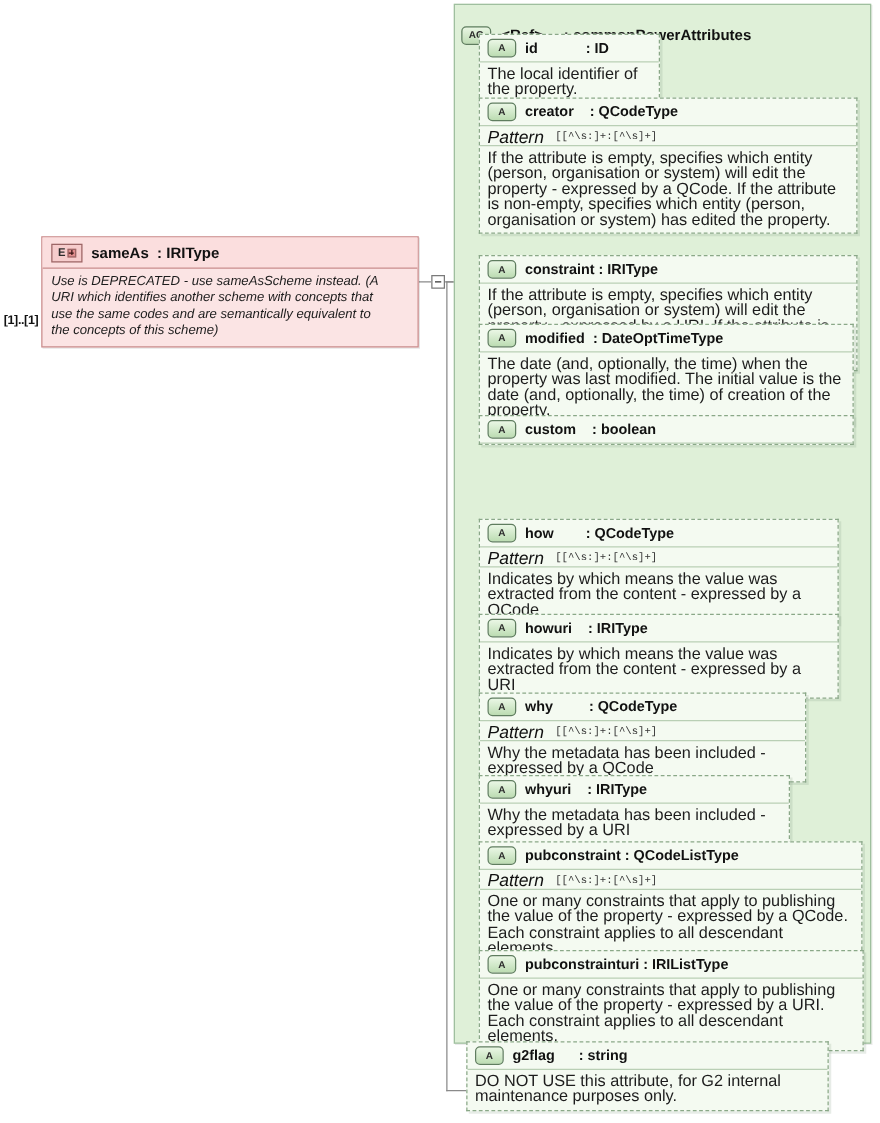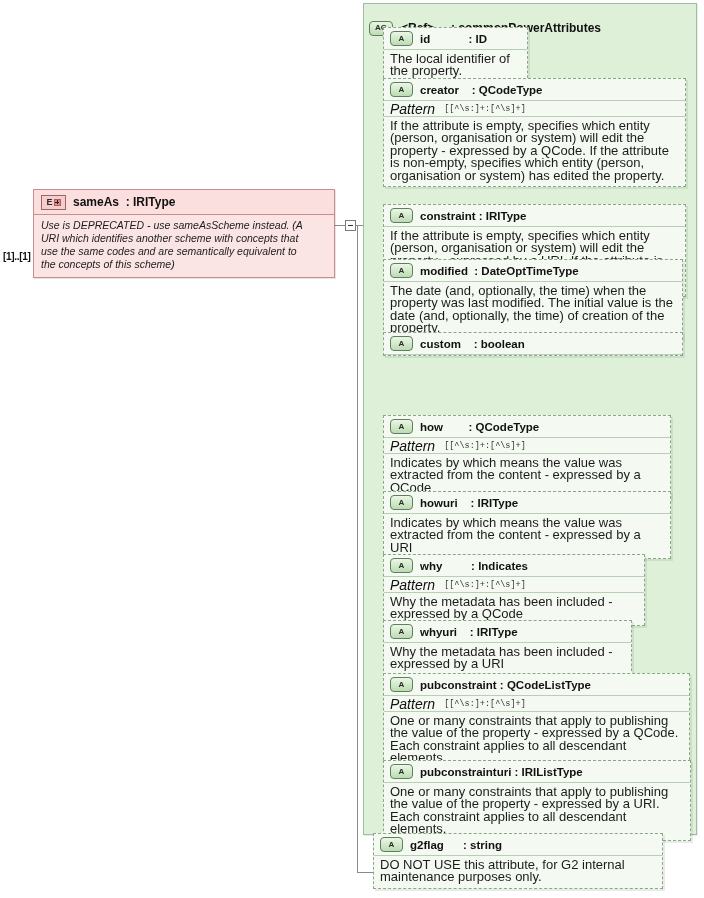--- a/index.html
+++ b/index.html
@@ -223,21 +223,21 @@
     <div class="attr-head">
       <span class="badge-a">A</span>
       <span class="attr-title">howuri    : IRIType</span>
     </div>
     <div class="attr-doc">Indicates by which means the value was extracted from the content - expressed by a URI</div>
   </div>
 
   <div class="attr" style="left:383px;top:554px;width:262px;">
     <div class="attr-head">
       <span class="badge-a">A</span>
-      <span class="attr-title">why         : Indicates</span>
+      <span class="attr-title">why         : QCodeType</span>
     </div>
     <div class="facet">
       <span class="facet-label">Pattern</span>
       <span class="facet-val">[[^\s:]+:[^\s]+]</span>
     </div>
     <div class="attr-doc">Why the metadata has been included - expressed by a QCode</div>
   </div>
 
   <div class="attr" style="left:383px;top:620px;width:249px;">
     <div class="attr-head">

